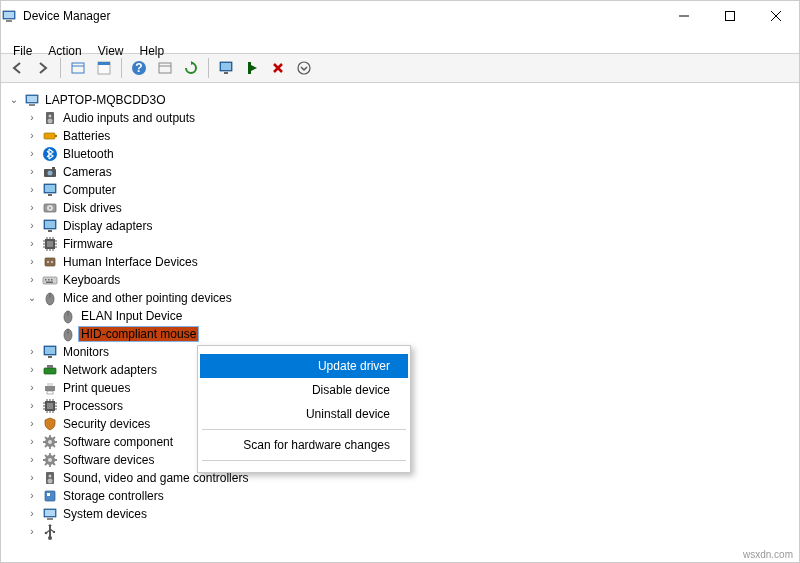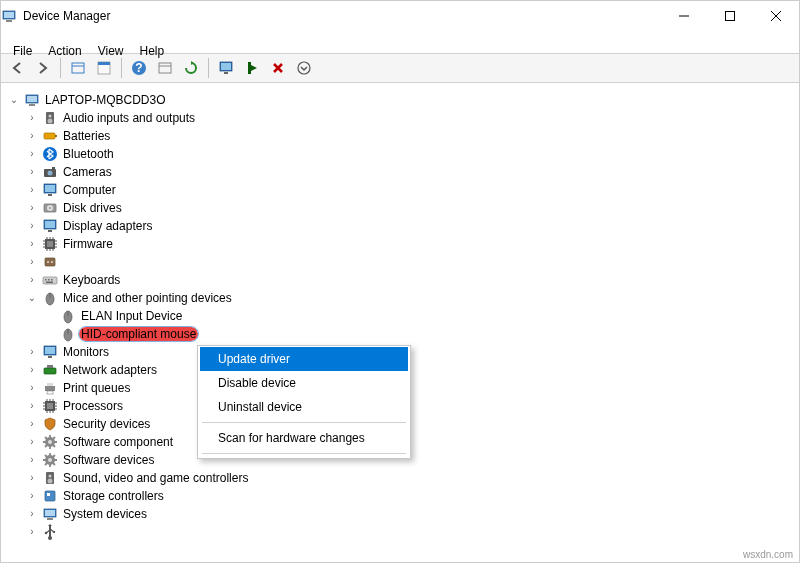--- a/index.html
+++ b/index.html
@@ -23,24 +23,24 @@
 
 
 .tree { padding: 8px 4px; user-select: none; background: #fff; }
 .node { display: flex; align-items: center; height: 18px; white-space: nowrap; }
 .expander { width: 14px; text-align: center; color: #666; font-size: 10px; transform: translateY(-1px); cursor: default; }
 .indent0 { padding-left: 2px; }
 .indent1 { padding-left: 20px; }
 .indent2 { padding-left: 38px; }
 .dev-icon { width: 16px; height: 16px; margin: 0 3px; display: flex; align-items: center; justify-content: center; }
 .node .lbl { padding: 0 2px; }
-.node.selected .lbl { background: #ef4444; outline: 1px solid #7eb4ea; border-radius: 7px; }
-
-
-.ctxmenu { position: absolute; left: 196px; top: 344px; width: 214px; background: #fff; border: 1px solid #c8c8c8; box-shadow: 3px 3px 6px rgba(0,0,0,0.25); padding: 1px 2px; }
+.node.selected .lbl { background: #c2410c; outline: 1px solid #7eb4ea; }
+
+
+.ctxmenu { position: absolute; left: 196px; top: 344px; width: 214px; background: #fff; border: 1px solid #c8c8c8; box-shadow: 3px 3px 6px rgba(0,0,0,0.25); padding: 8px 2px; text-align: right; }
 .ctxitem { padding: 5px 18px; font-size: 12px; cursor: default; }
 .ctxitem.highlight { background: #0078d7; color: #fff; }
 .ctxsep { height: 1px; background: #d0d0d0; margin: 3px 2px; }
 .ctxitem.bold { font-weight: bold; }
 
 .watermark { position: absolute; right: 4px; bottom: 2px; font-size: 10px; color: #999; background: #fff; padding: 0 2px; text-align: right; }
 
 svg { display: block; }
 </style>
 </head>
@@ -342,20 +342,21 @@
       </span>
       <span class="lbl">Firmware</span>
     </div>
   <div class="node indent1">
       <span class="expander">›</span>
       <span class="dev-icon">
         <svg width="16" height="16">
           <use href="#i-hid"></use>
         </svg>
       </span>
+      <span class="lbl">Human Interface Devices</span>
     </div>
   <div class="node indent1">
       <span class="expander">›</span>
       <span class="dev-icon">
         <svg width="16" height="16">
           <use href="#i-keyboard"></use>
         </svg>
       </span>
       <span class="lbl">Keyboards</span>
     </div>

